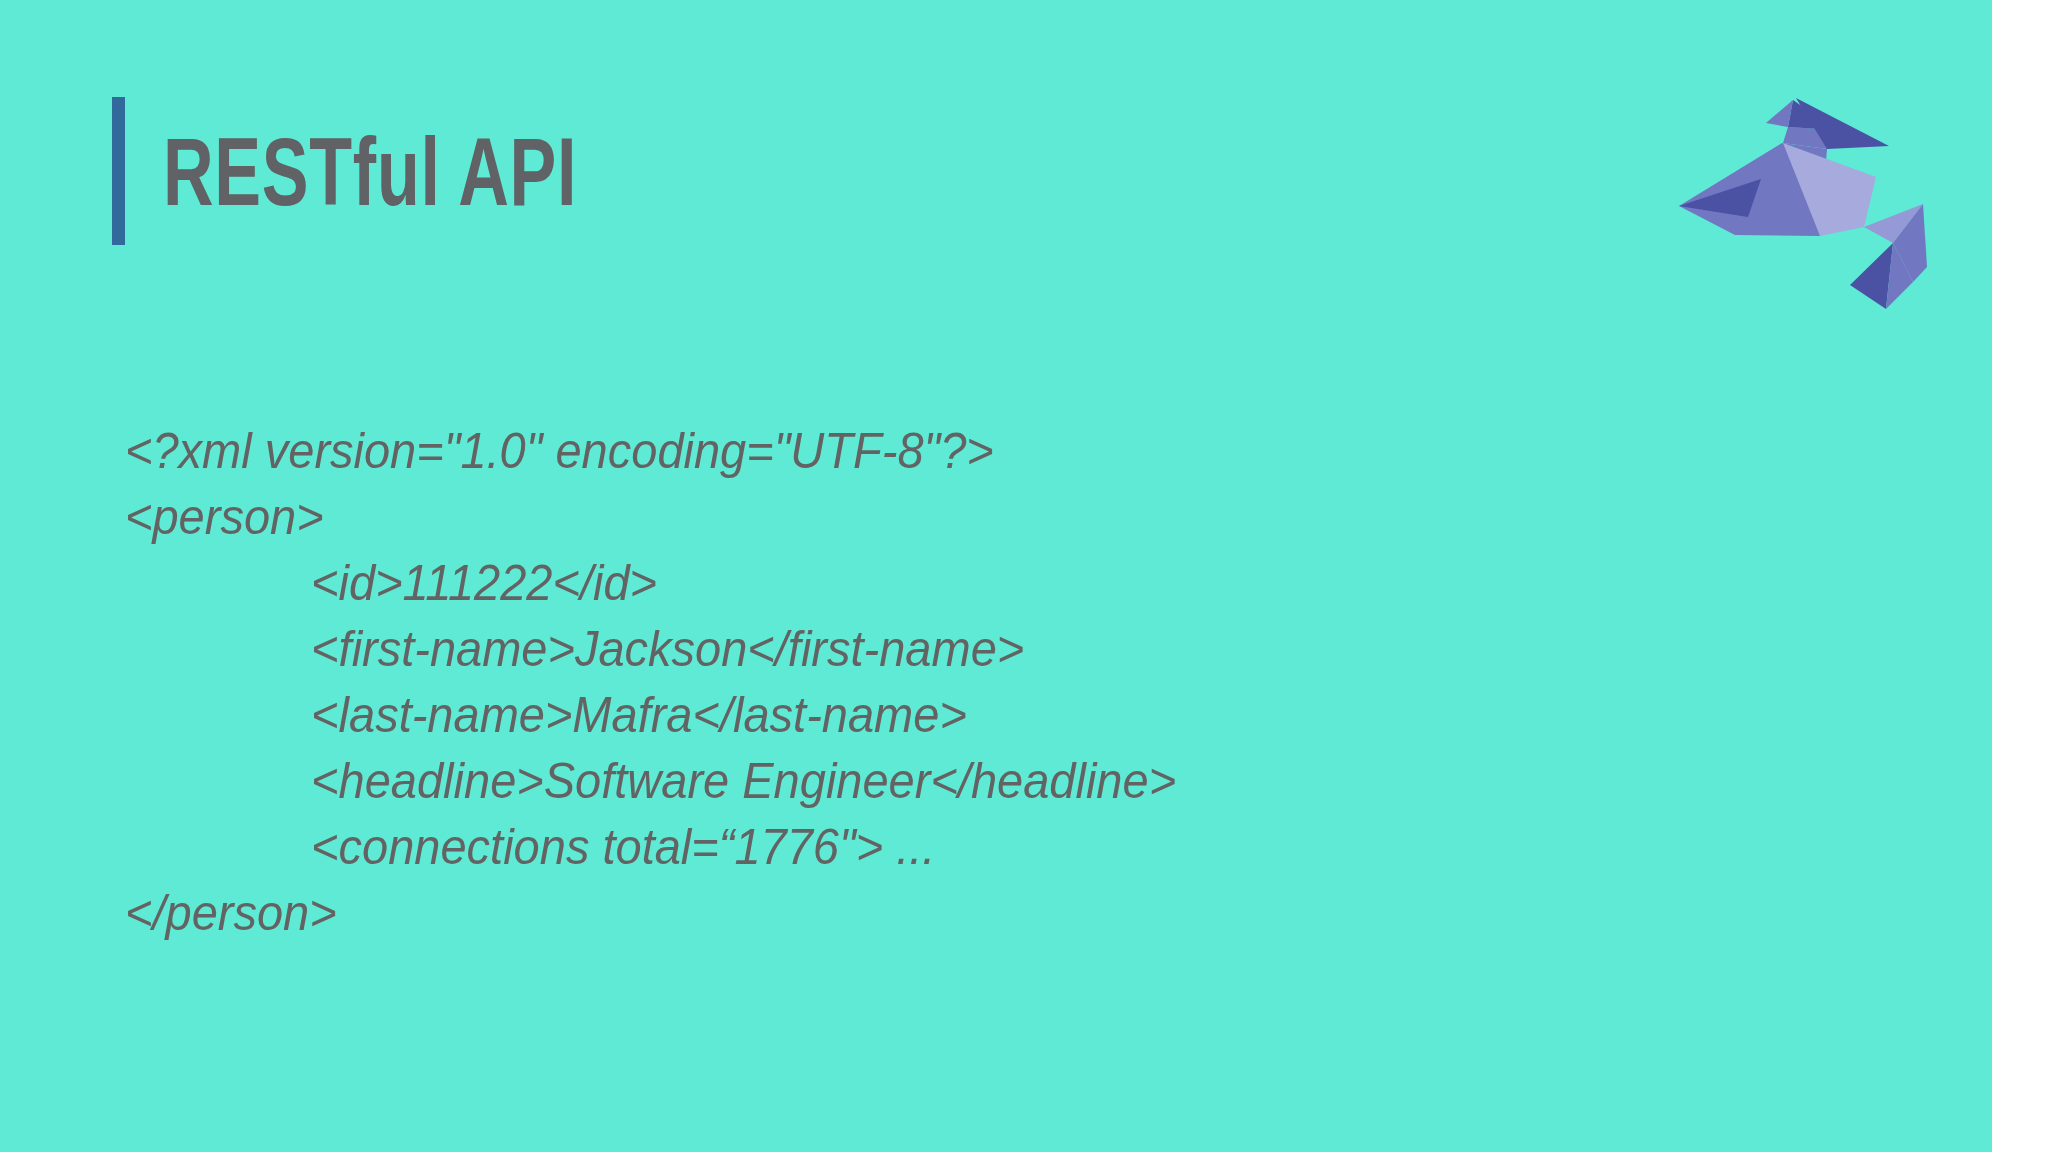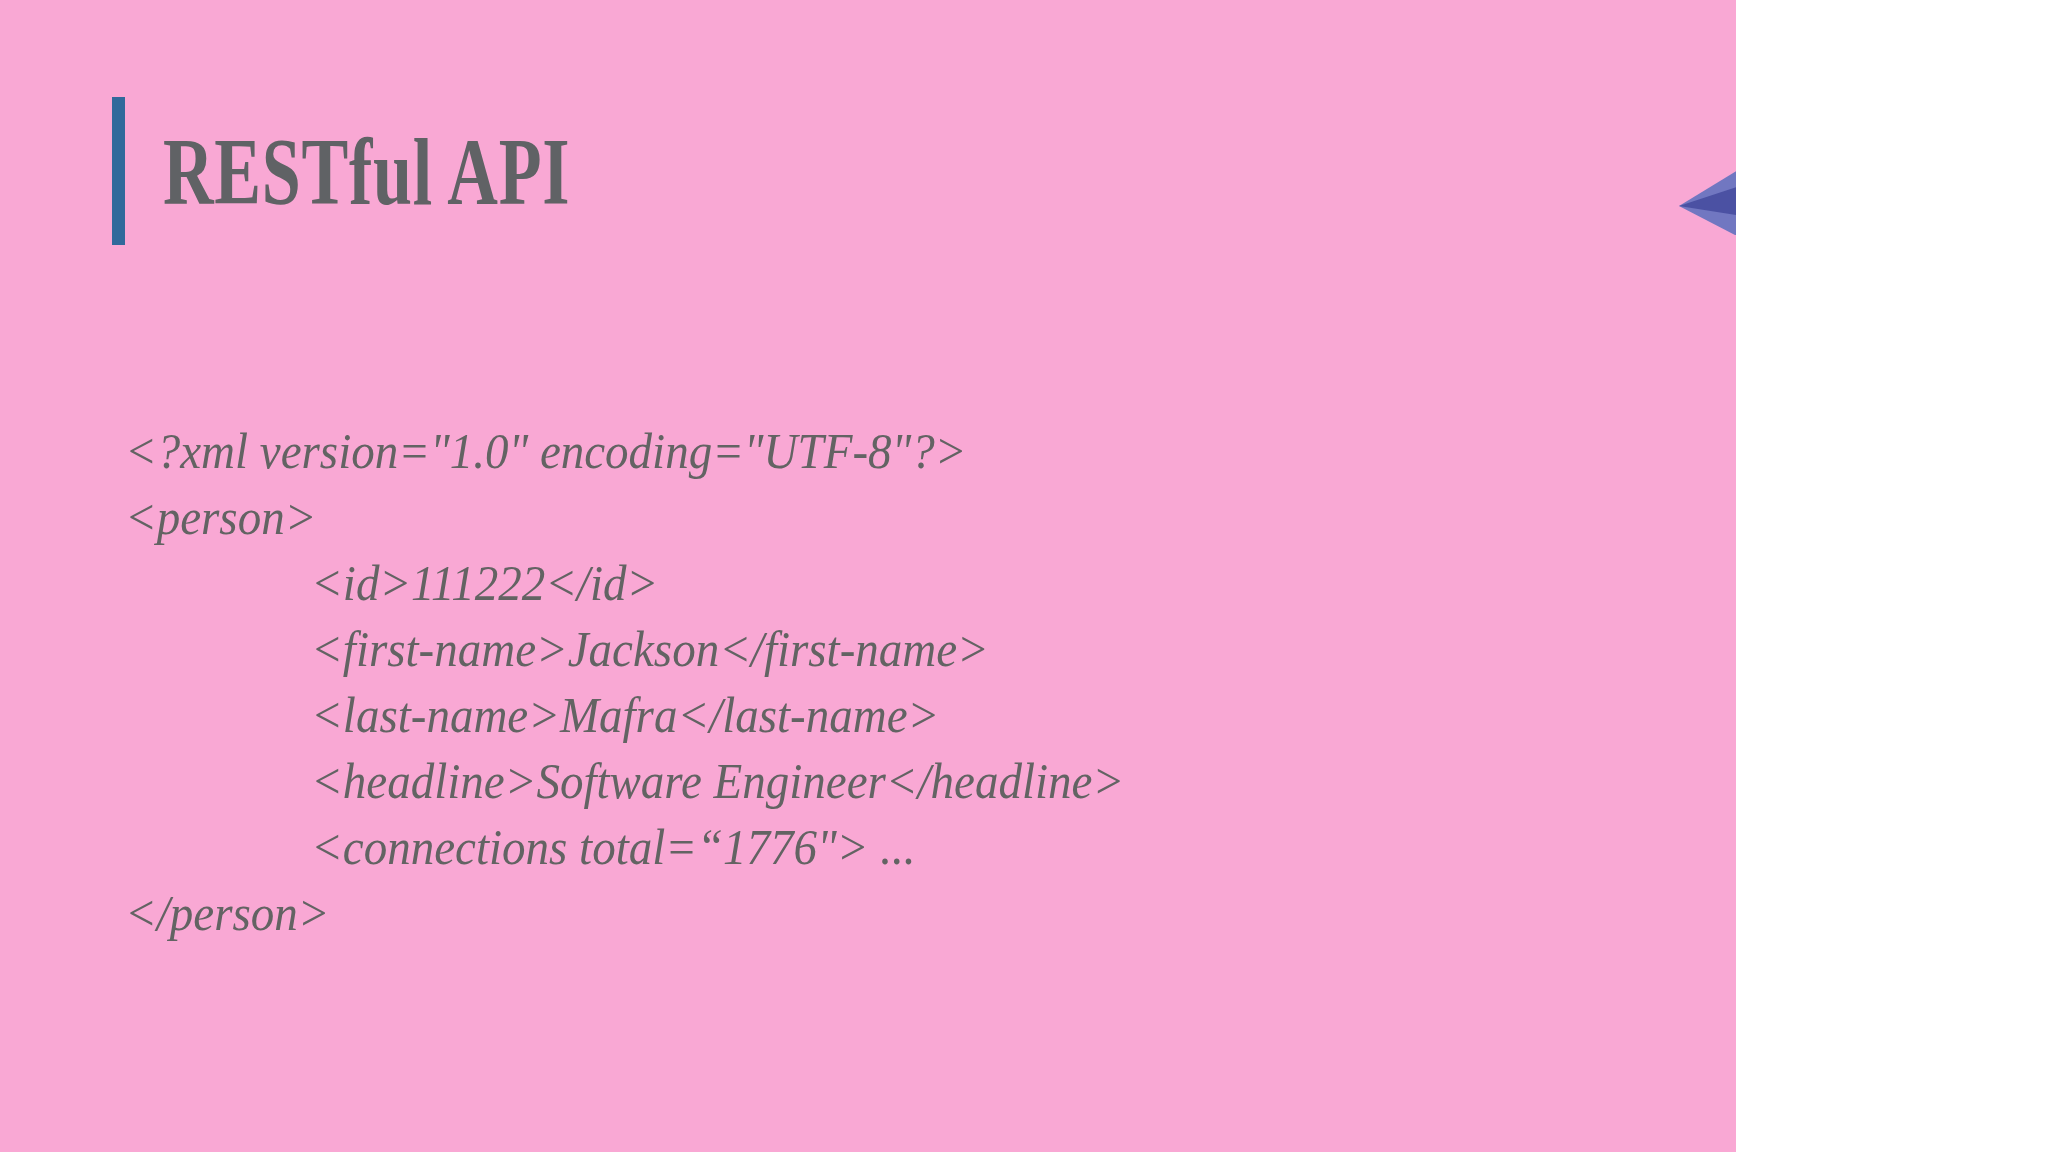--- a/index.html
+++ b/index.html
@@ -1,21 +1,21 @@
 <!DOCTYPE html>
 <html><head>
 <meta charset="utf-8">
 <style>
   html,body{margin:0;padding:0;background:#ffffff;}
   .slide{
     position:relative;
-    width:1736px;height:1152px;
-    background:#f9a8d4;
+    width:1992px;height:1152px;
+    background:#5eead4;
     overflow:hidden;
-    font-family:Liberation Serif, serif;
+    font-family:Liberation Sans, sans-serif;
   }
   .accent-bar{
     position:absolute;
     left:112px;top:97px;
     width:13px;height:148px;
   }
   .title{
     position:absolute;
     left:163px;top:122px;
     font-weight:bold;

